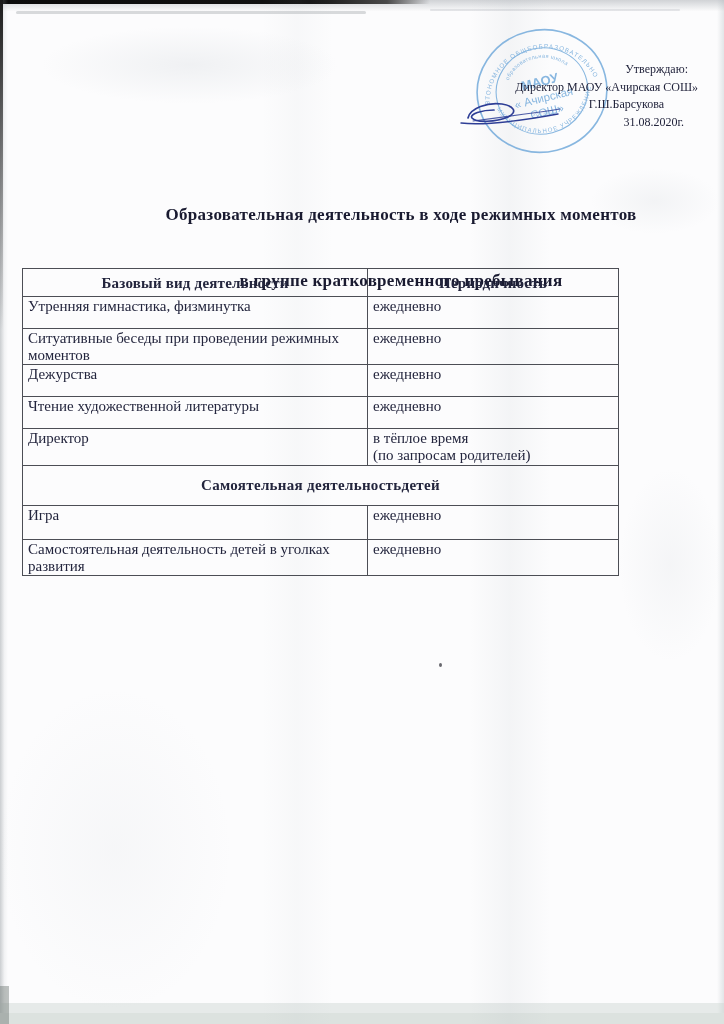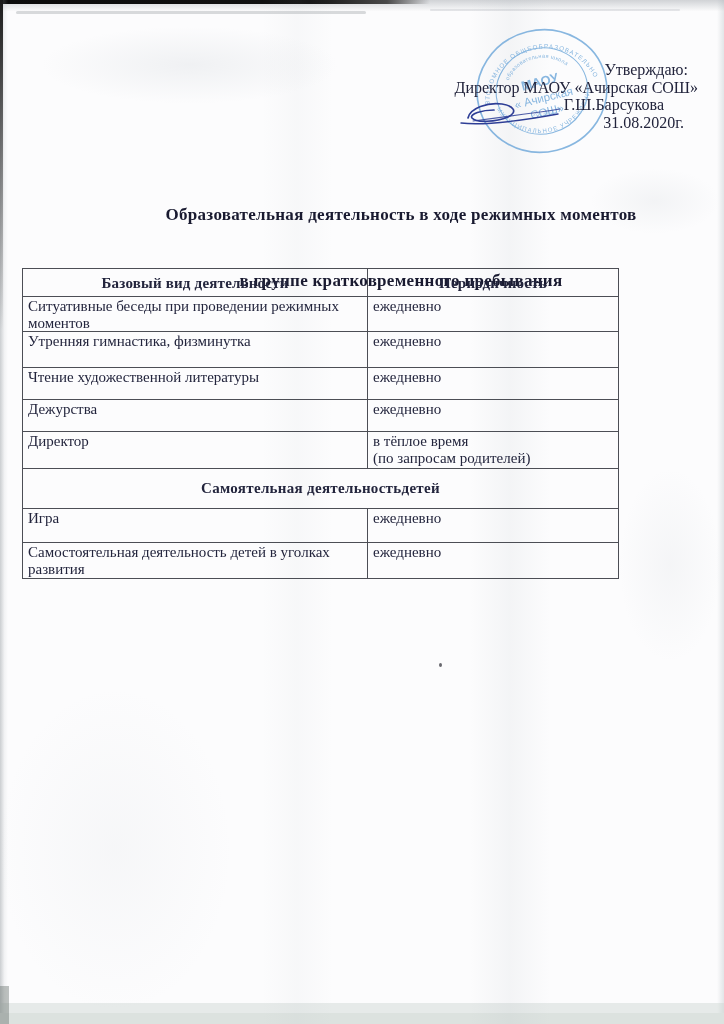--- a/index.html
+++ b/index.html
@@ -41,21 +41,21 @@
     background:radial-gradient(ellipse at center,rgba(168,176,184,.07),rgba(168,176,184,0) 72%);}
   .speck{left:439px;top:663px;width:3px;height:4px;background:#4d4d55;border-radius:50%;opacity:.85;}
 
   
   .stamp{left:468px;top:24px;width:152px;height:138px;opacity:.82;}
   .stamp text{font-family:"Liberation Sans",sans-serif;fill:var(--stamp-ink,#6fa8da);}
   .signature{left:456px;top:96px;width:116px;height:36px;}
   .signature path{stroke:var(--sig-ink,#2e3e96);fill:none;stroke-linecap:round;}
 
   
-  .approval{top:61px;right:26px;text-align:right;font-size:16px;line-height:17.5px;white-space:nowrap;}
+  .approval{top:61px;right:26px;text-align:right;font-size:12px;line-height:17.5px;white-space:nowrap;}
   .approval div{margin:0;}
   .approval .l1{margin-right:10px;}
   .approval .l3{margin-right:34px;}
   .approval .l4{margin-right:14px;}
 
   
   .doc-title{left:66px;top:160px;width:670px;text-align:center;
     font-weight:bold;font-size:17px;line-height:22px;letter-spacing:.3px;white-space:pre-wrap;
     color:#191a30;}
 
@@ -150,42 +150,42 @@
       <col style="width:251px">
     </colgroup>
   <thead>
     <tr>
       <th>Базовый вид деятельности</th>
       <th>Периодичность</th>
     </tr>
   </thead>
   <tbody>
       <tr>
+    <td><span>Утренняя гимнастика, физминутка</span></td>
+    <td>
+      <span class="pl">ежедневно</span>
+      <span class="pl"></span>
+    </td>
+  </tr>
+      <tr>
     <td><span>Ситуативные беседы при проведении режимных моментов</span></td>
     <td>
       <span class="pl">ежедневно</span>
       <span class="pl"></span>
     </td>
   </tr>
       <tr>
-    <td><span>Утренняя гимнастика, физминутка</span></td>
+    <td><span>Дежурства</span></td>
     <td>
       <span class="pl">ежедневно</span>
       <span class="pl"></span>
     </td>
   </tr>
       <tr>
     <td><span>Чтение художественной литературы</span></td>
-    <td>
-      <span class="pl">ежедневно</span>
-      <span class="pl"></span>
-    </td>
-  </tr>
-      <tr>
-    <td><span>Дежурства</span></td>
     <td>
       <span class="pl">ежедневно</span>
       <span class="pl"></span>
     </td>
   </tr>
       <tr>
     <td><span>Директор</span></td>
     <td>
       <span class="pl">в тёплое время</span>
       <span class="pl">(по запросам родителей)</span>

